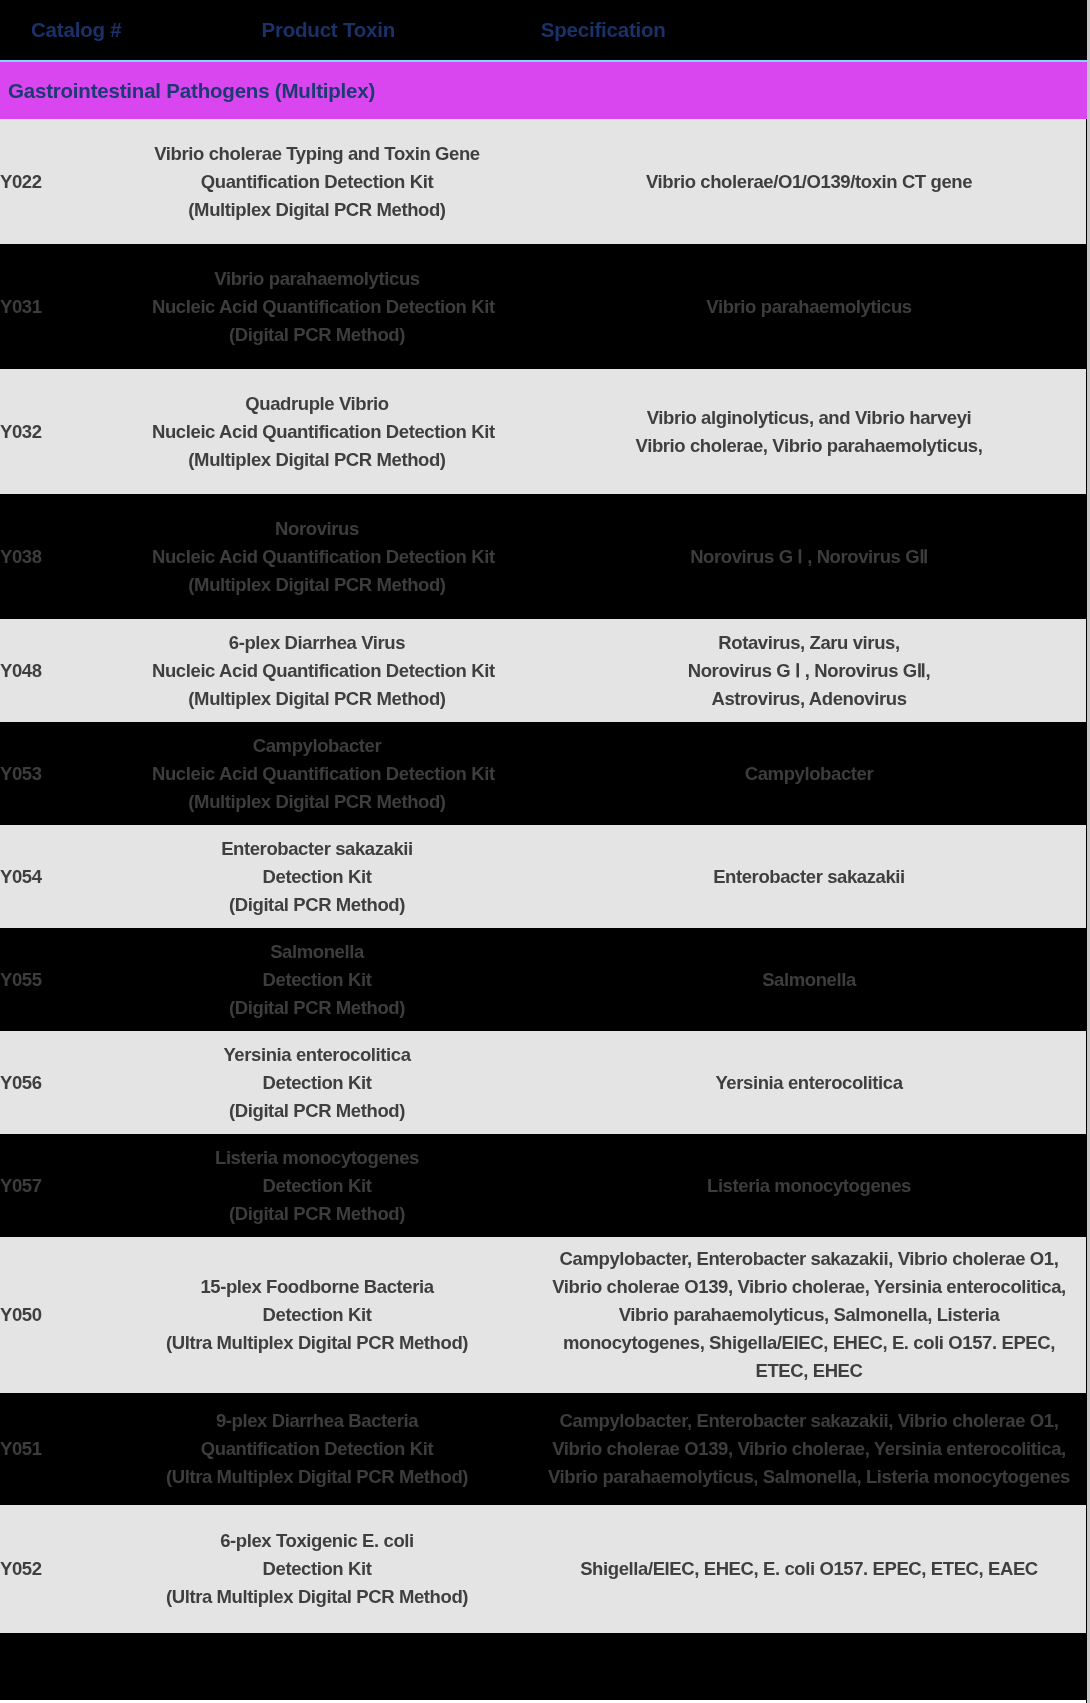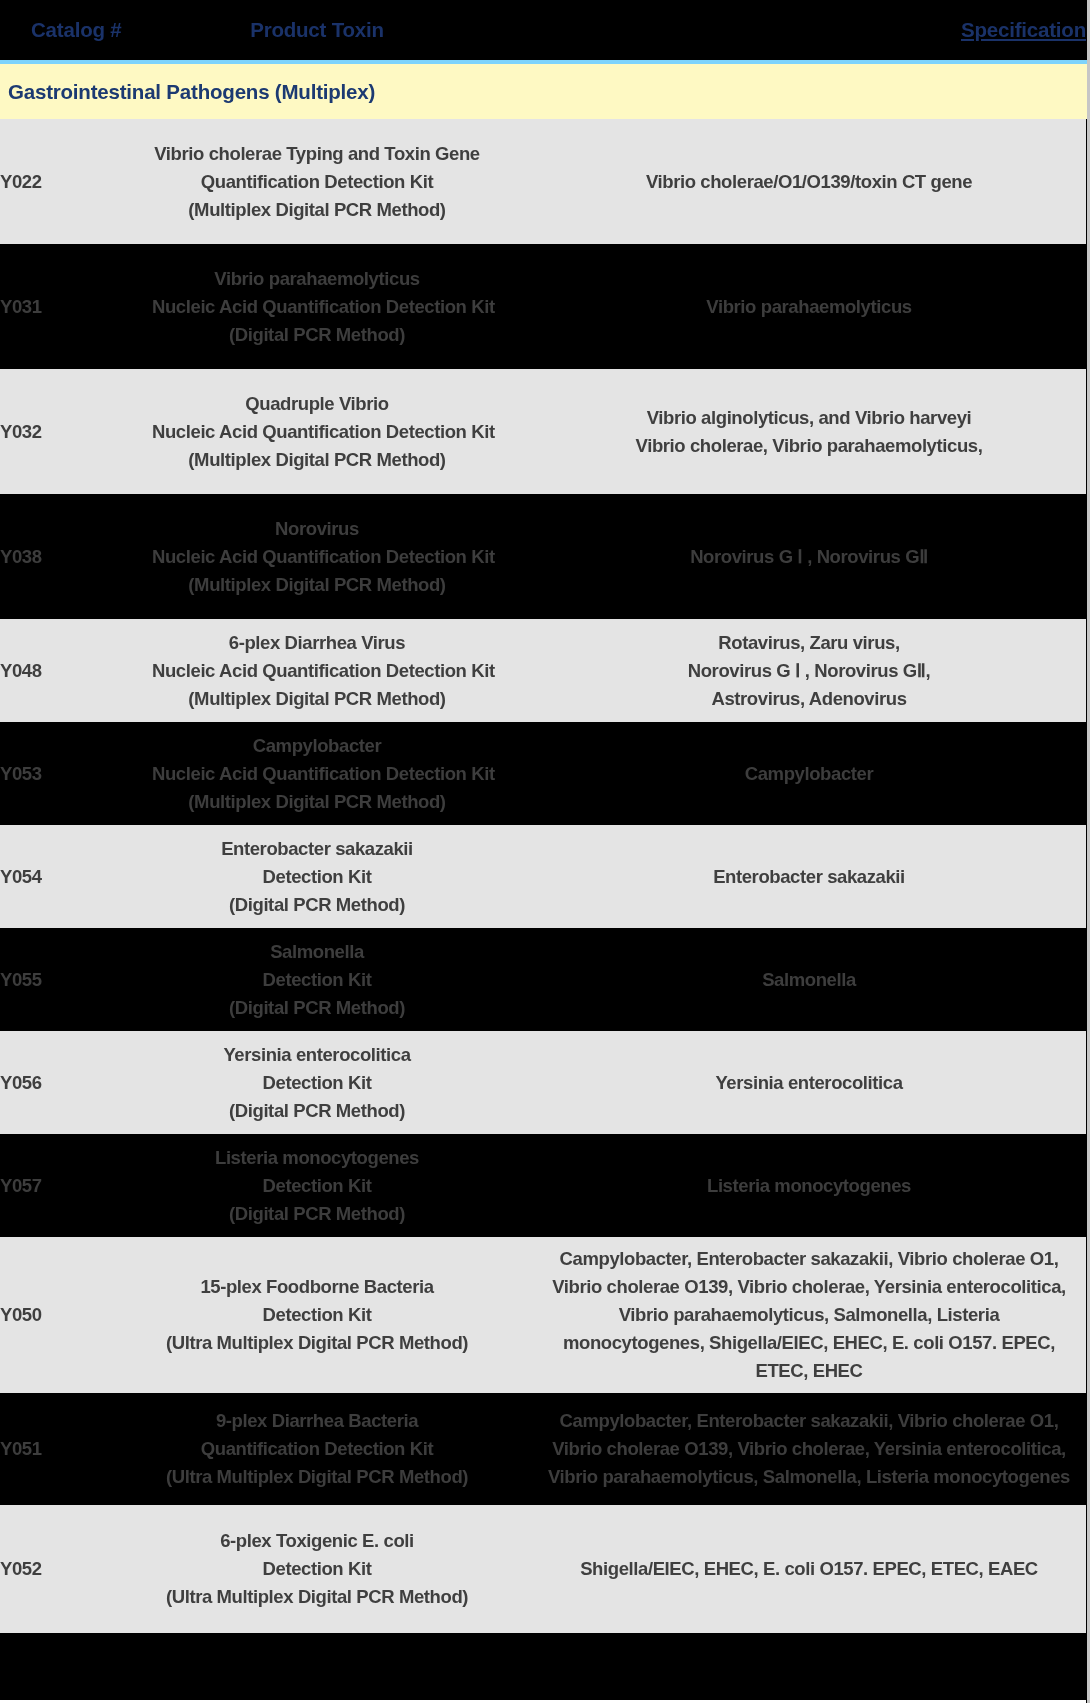--- a/index.html
+++ b/index.html
@@ -24,32 +24,32 @@
     height: 60px;
     align-items: center;
     background: #000000;
   }
   .hcell {
     font-size: 20.5px;
     font-weight: bold;
     color: #1a3269;
     letter-spacing: -0.2px;
   }
-  .hcell.c-cat  { width: 152px; padding-left: 31px; text-align: left; }
+  .hcell.c-cat  { width: 152px; padding-left: 15px; text-align: left; margin-left: 16px; }
   .hcell.c-name { width: 330px; text-align: center; }
-  .hcell.c-spec { width: 604px; padding-left: 50px; text-align: right; text-decoration: underline; }
+  .hcell.c-spec { width: 604px; padding-left: 50px; text-align: left; }
 
   
   .section-header {
     display: flex;
     align-items: center;
     width: 1090px;
     height: 59px;
-    background: #fef9c3;
-    border-top: 4px solid #7dd3fc;
+    background: #d946ef;
+    border-top: 2px solid #7dd3fc;
     padding-left: 8px;
   }
   .section-title {
     font-size: 20.5px;
     font-weight: bold;
     color: #1c3a72;
     letter-spacing: -0.2px;
   }
 
   

